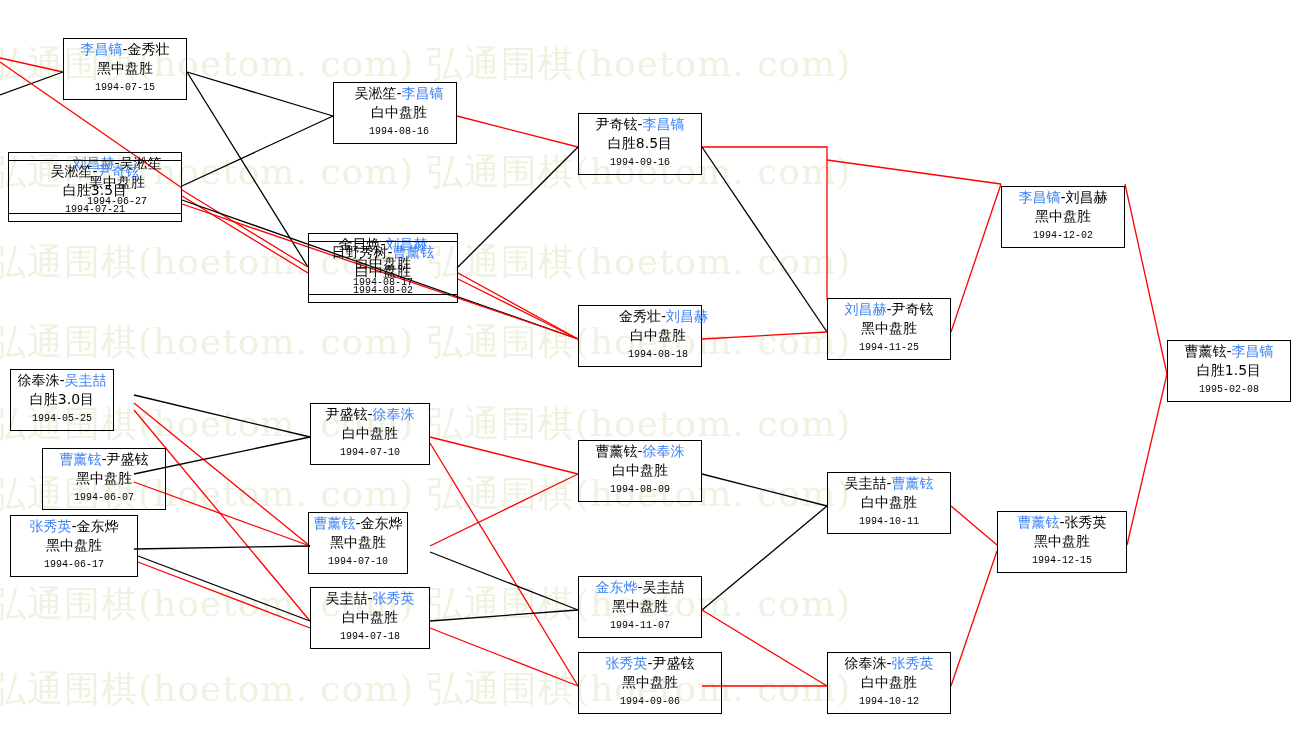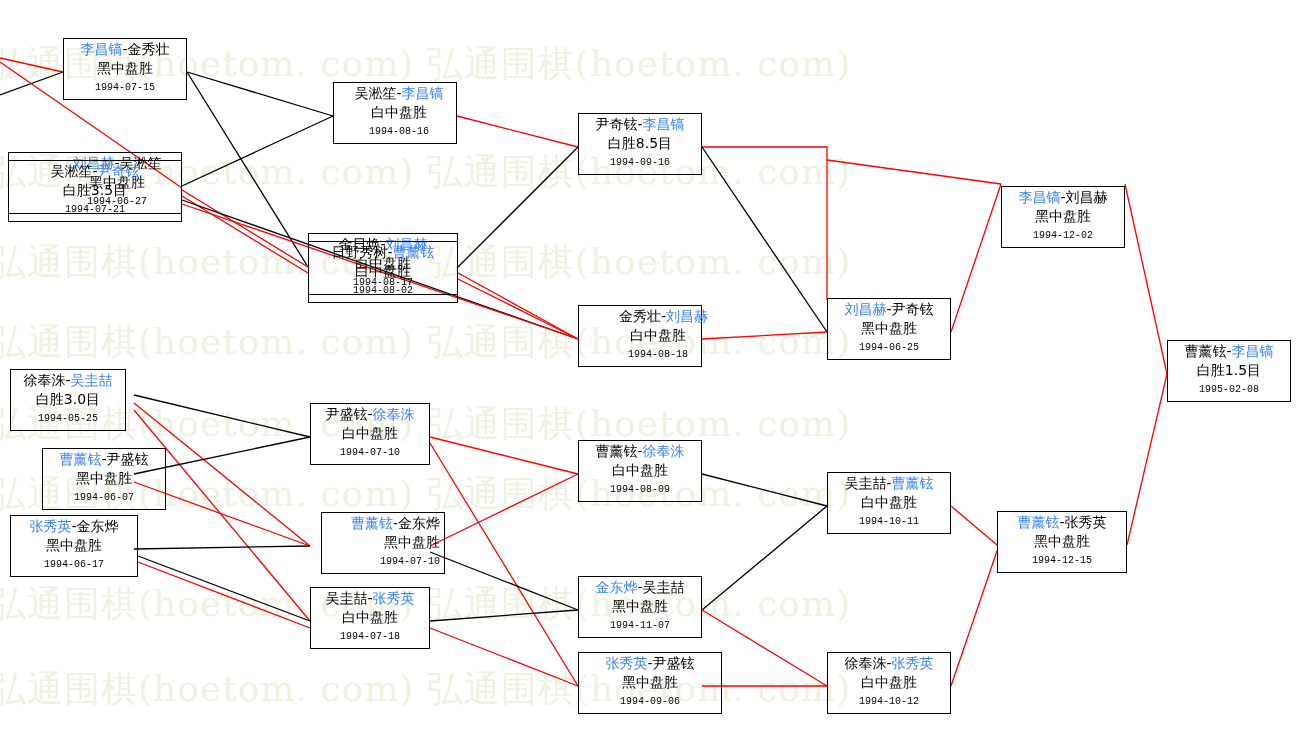--- a/index.html
+++ b/index.html
@@ -174,36 +174,36 @@
 
   <div class="node" style="left:578px; top:305px; width:124px;padding-left:40px;">
     <span class="ln"><span class="blk">金秀壮</span><span class="blk">-</span><span class="red">刘昌赫</span></span>
     <span class="ln blk">白中盘胜</span>
     <span class="ln date blk">1994-08-18</span>
   </div>
 
   <div class="node" style="left:827px; top:298px; width:124px;">
     <span class="ln"><span class="red">刘昌赫</span><span class="blk">-</span><span class="blk">尹奇铉</span></span>
     <span class="ln blk">黑中盘胜</span>
-    <span class="ln date blk">1994-06-25</span>
+    <span class="ln date blk">1994-11-25</span>
   </div>
 
   <div class="node" style="left:1001px; top:150px; width:124px;margin-top:36px;">
     <span class="ln"><span class="red">李昌镐</span><span class="blk">-</span><span class="blk">刘昌赫</span></span>
     <span class="ln blk">黑中盘胜</span>
     <span class="ln date blk">1994-12-02</span>
   </div>
 
   <div class="node" style="left:1167px; top:340px; width:124px;">
     <span class="ln"><span class="blk">曹薰铉</span><span class="blk">-</span><span class="red">李昌镐</span></span>
     <span class="ln blk">白胜1.5目</span>
     <span class="ln date blk">1995-02-08</span>
   </div>
 
-  <div class="node" style="left:10px; top:369px; width:116px;">
+  <div class="node" style="left:10px; top:369px; width:104px;">
     <span class="ln"><span class="blk">徐奉洙</span><span class="blk">-</span><span class="red">吴圭喆</span></span>
     <span class="ln blk">白胜3.0目</span>
     <span class="ln date blk">1994-05-25</span>
   </div>
 
   <div class="node" style="left:10px; top:448px; width:124px;margin-left:32px;">
     <span class="ln"><span class="red">曹薰铉</span><span class="blk">-</span><span class="blk">尹盛铉</span></span>
     <span class="ln blk">黑中盘胜</span>
     <span class="ln date blk">1994-06-07</span>
   </div>
@@ -213,21 +213,21 @@
     <span class="ln blk">黑中盘胜</span>
     <span class="ln date blk">1994-06-17</span>
   </div>
 
   <div class="node" style="left:310px; top:403px; width:120px;">
     <span class="ln"><span class="blk">尹盛铉</span><span class="blk">-</span><span class="red">徐奉洙</span></span>
     <span class="ln blk">白中盘胜</span>
     <span class="ln date blk">1994-07-10</span>
   </div>
 
-  <div class="node" style="left:321px; top:512px; width:124px;text-align:right;">
+  <div class="node" style="left:308px; top:512px; width:100px;">
     <span class="ln"><span class="red">曹薰铉</span><span class="blk">-</span><span class="blk">金东烨</span></span>
     <span class="ln blk">黑中盘胜</span>
     <span class="ln date blk">1994-07-10</span>
   </div>
 
   <div class="node" style="left:310px; top:587px; width:120px;">
     <span class="ln"><span class="blk">吴圭喆</span><span class="blk">-</span><span class="red">张秀英</span></span>
     <span class="ln blk">白中盘胜</span>
     <span class="ln date blk">1994-07-18</span>
   </div>

